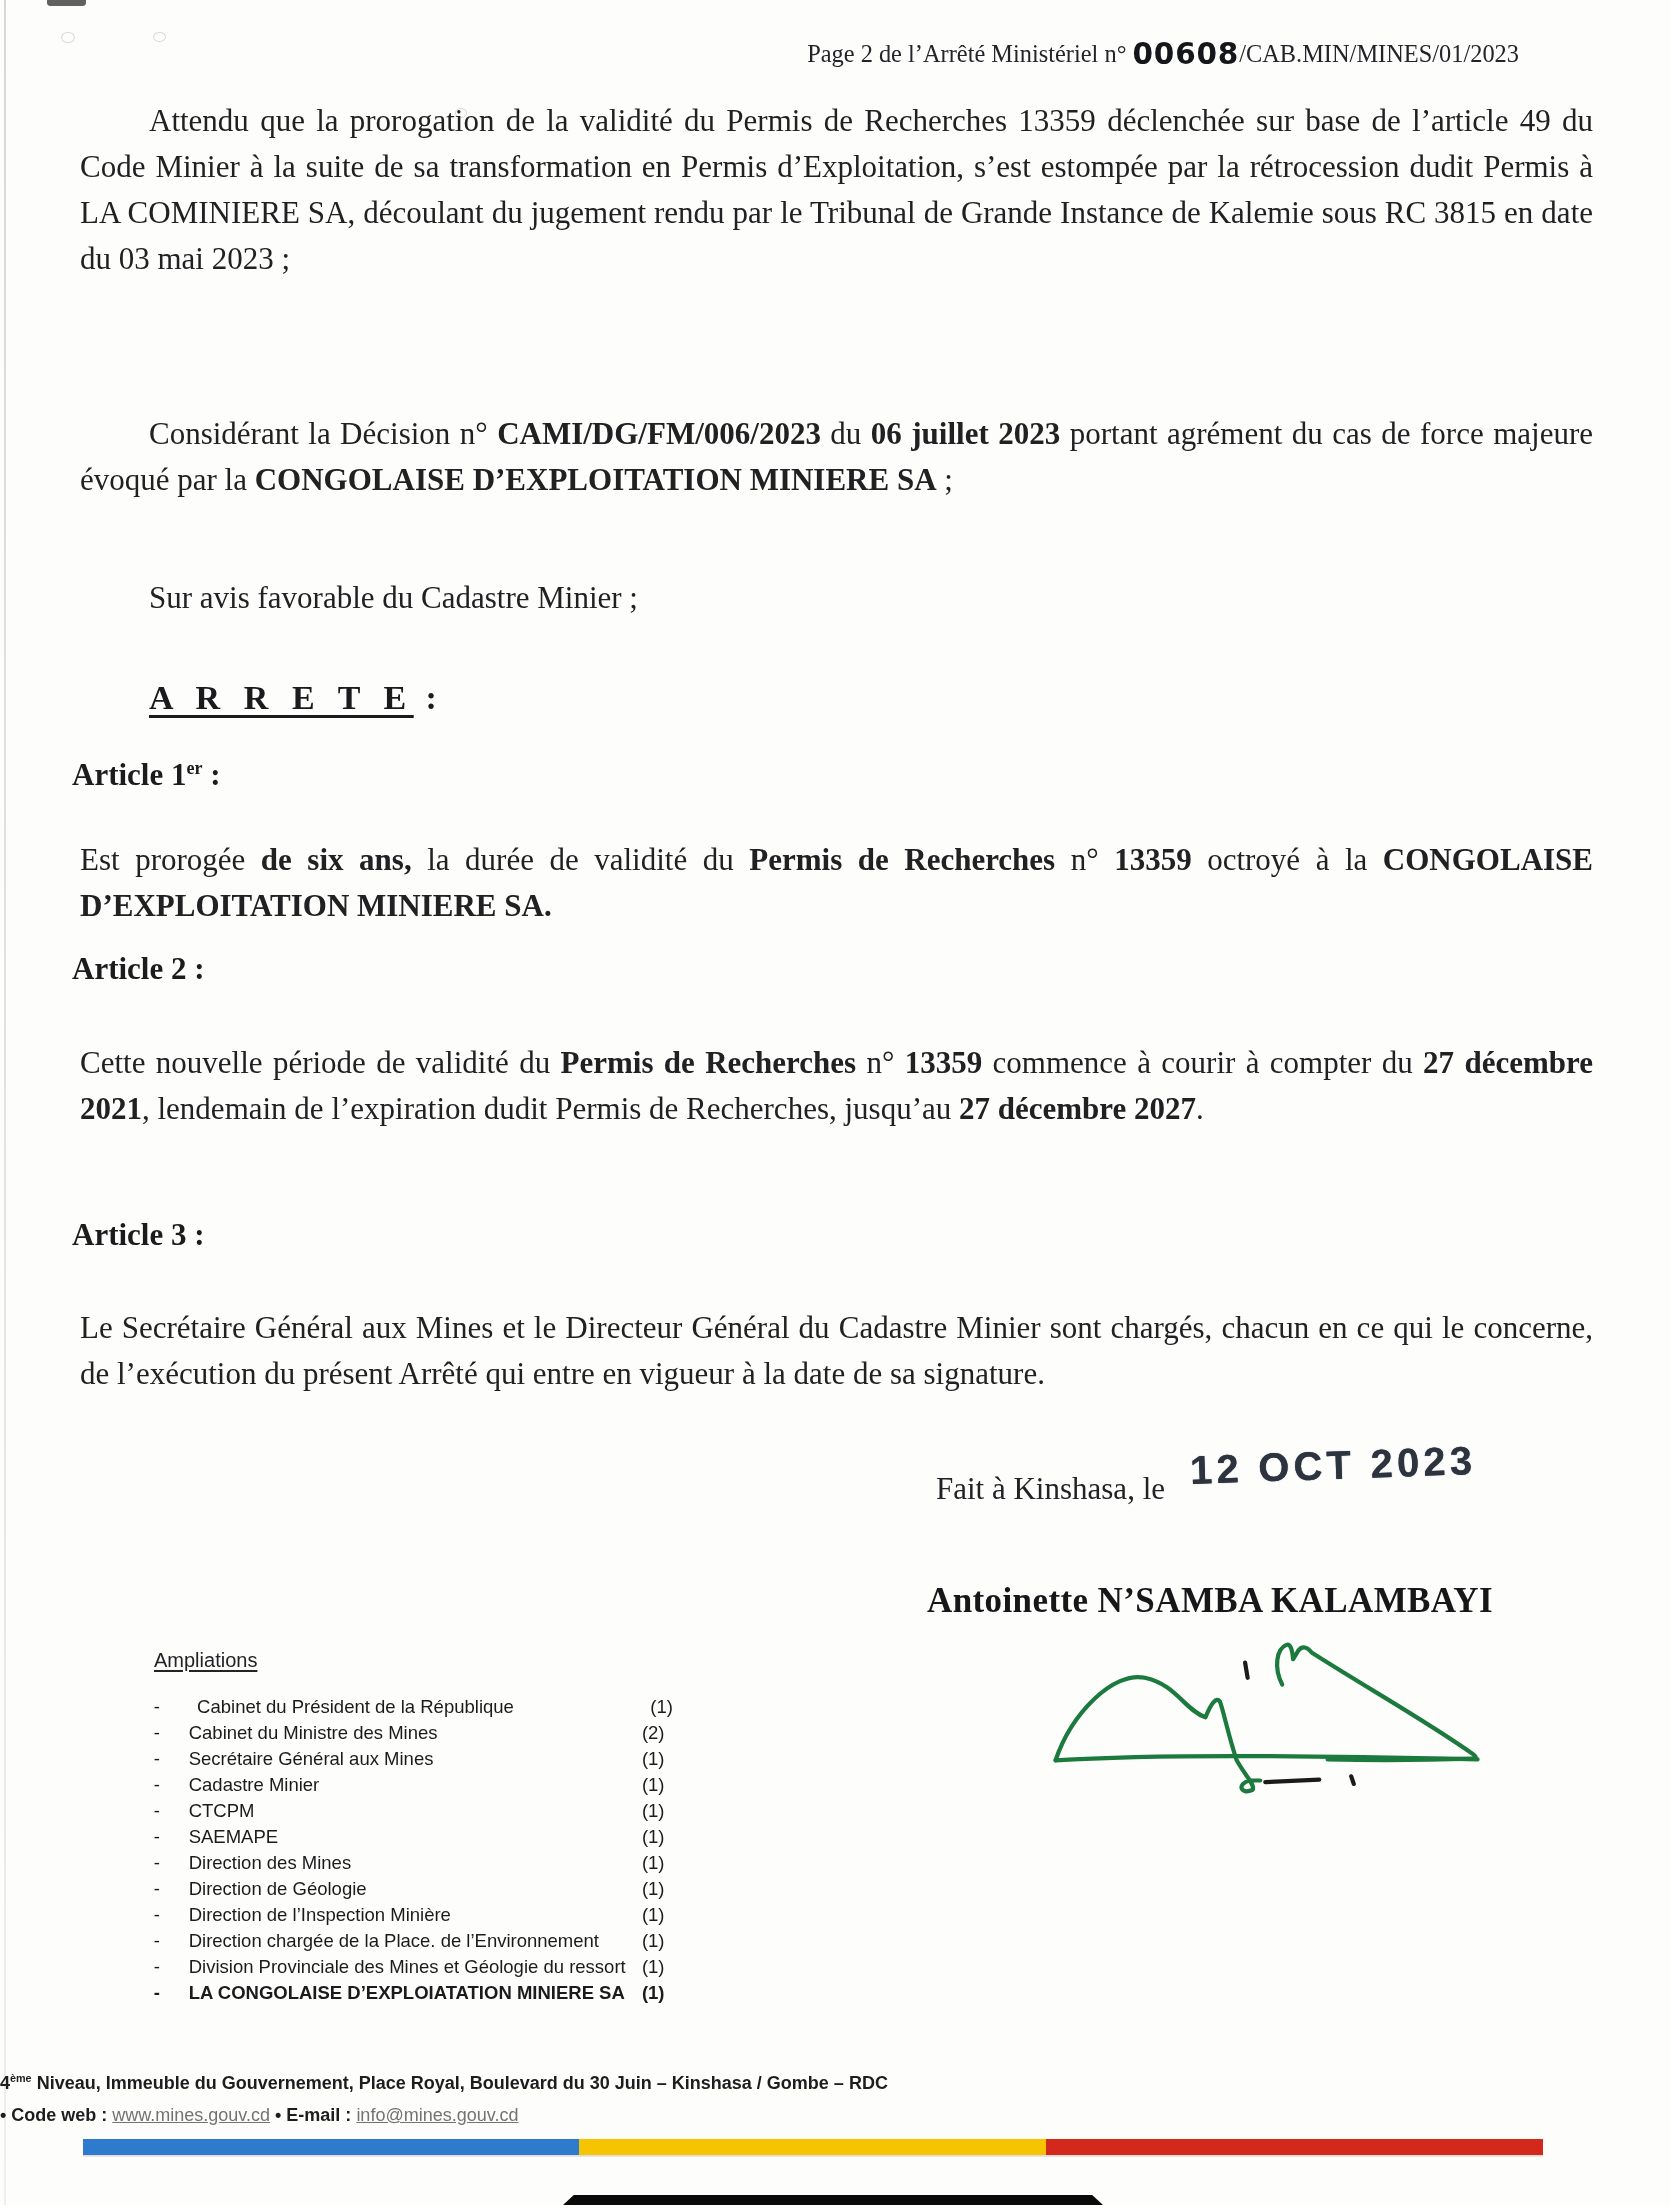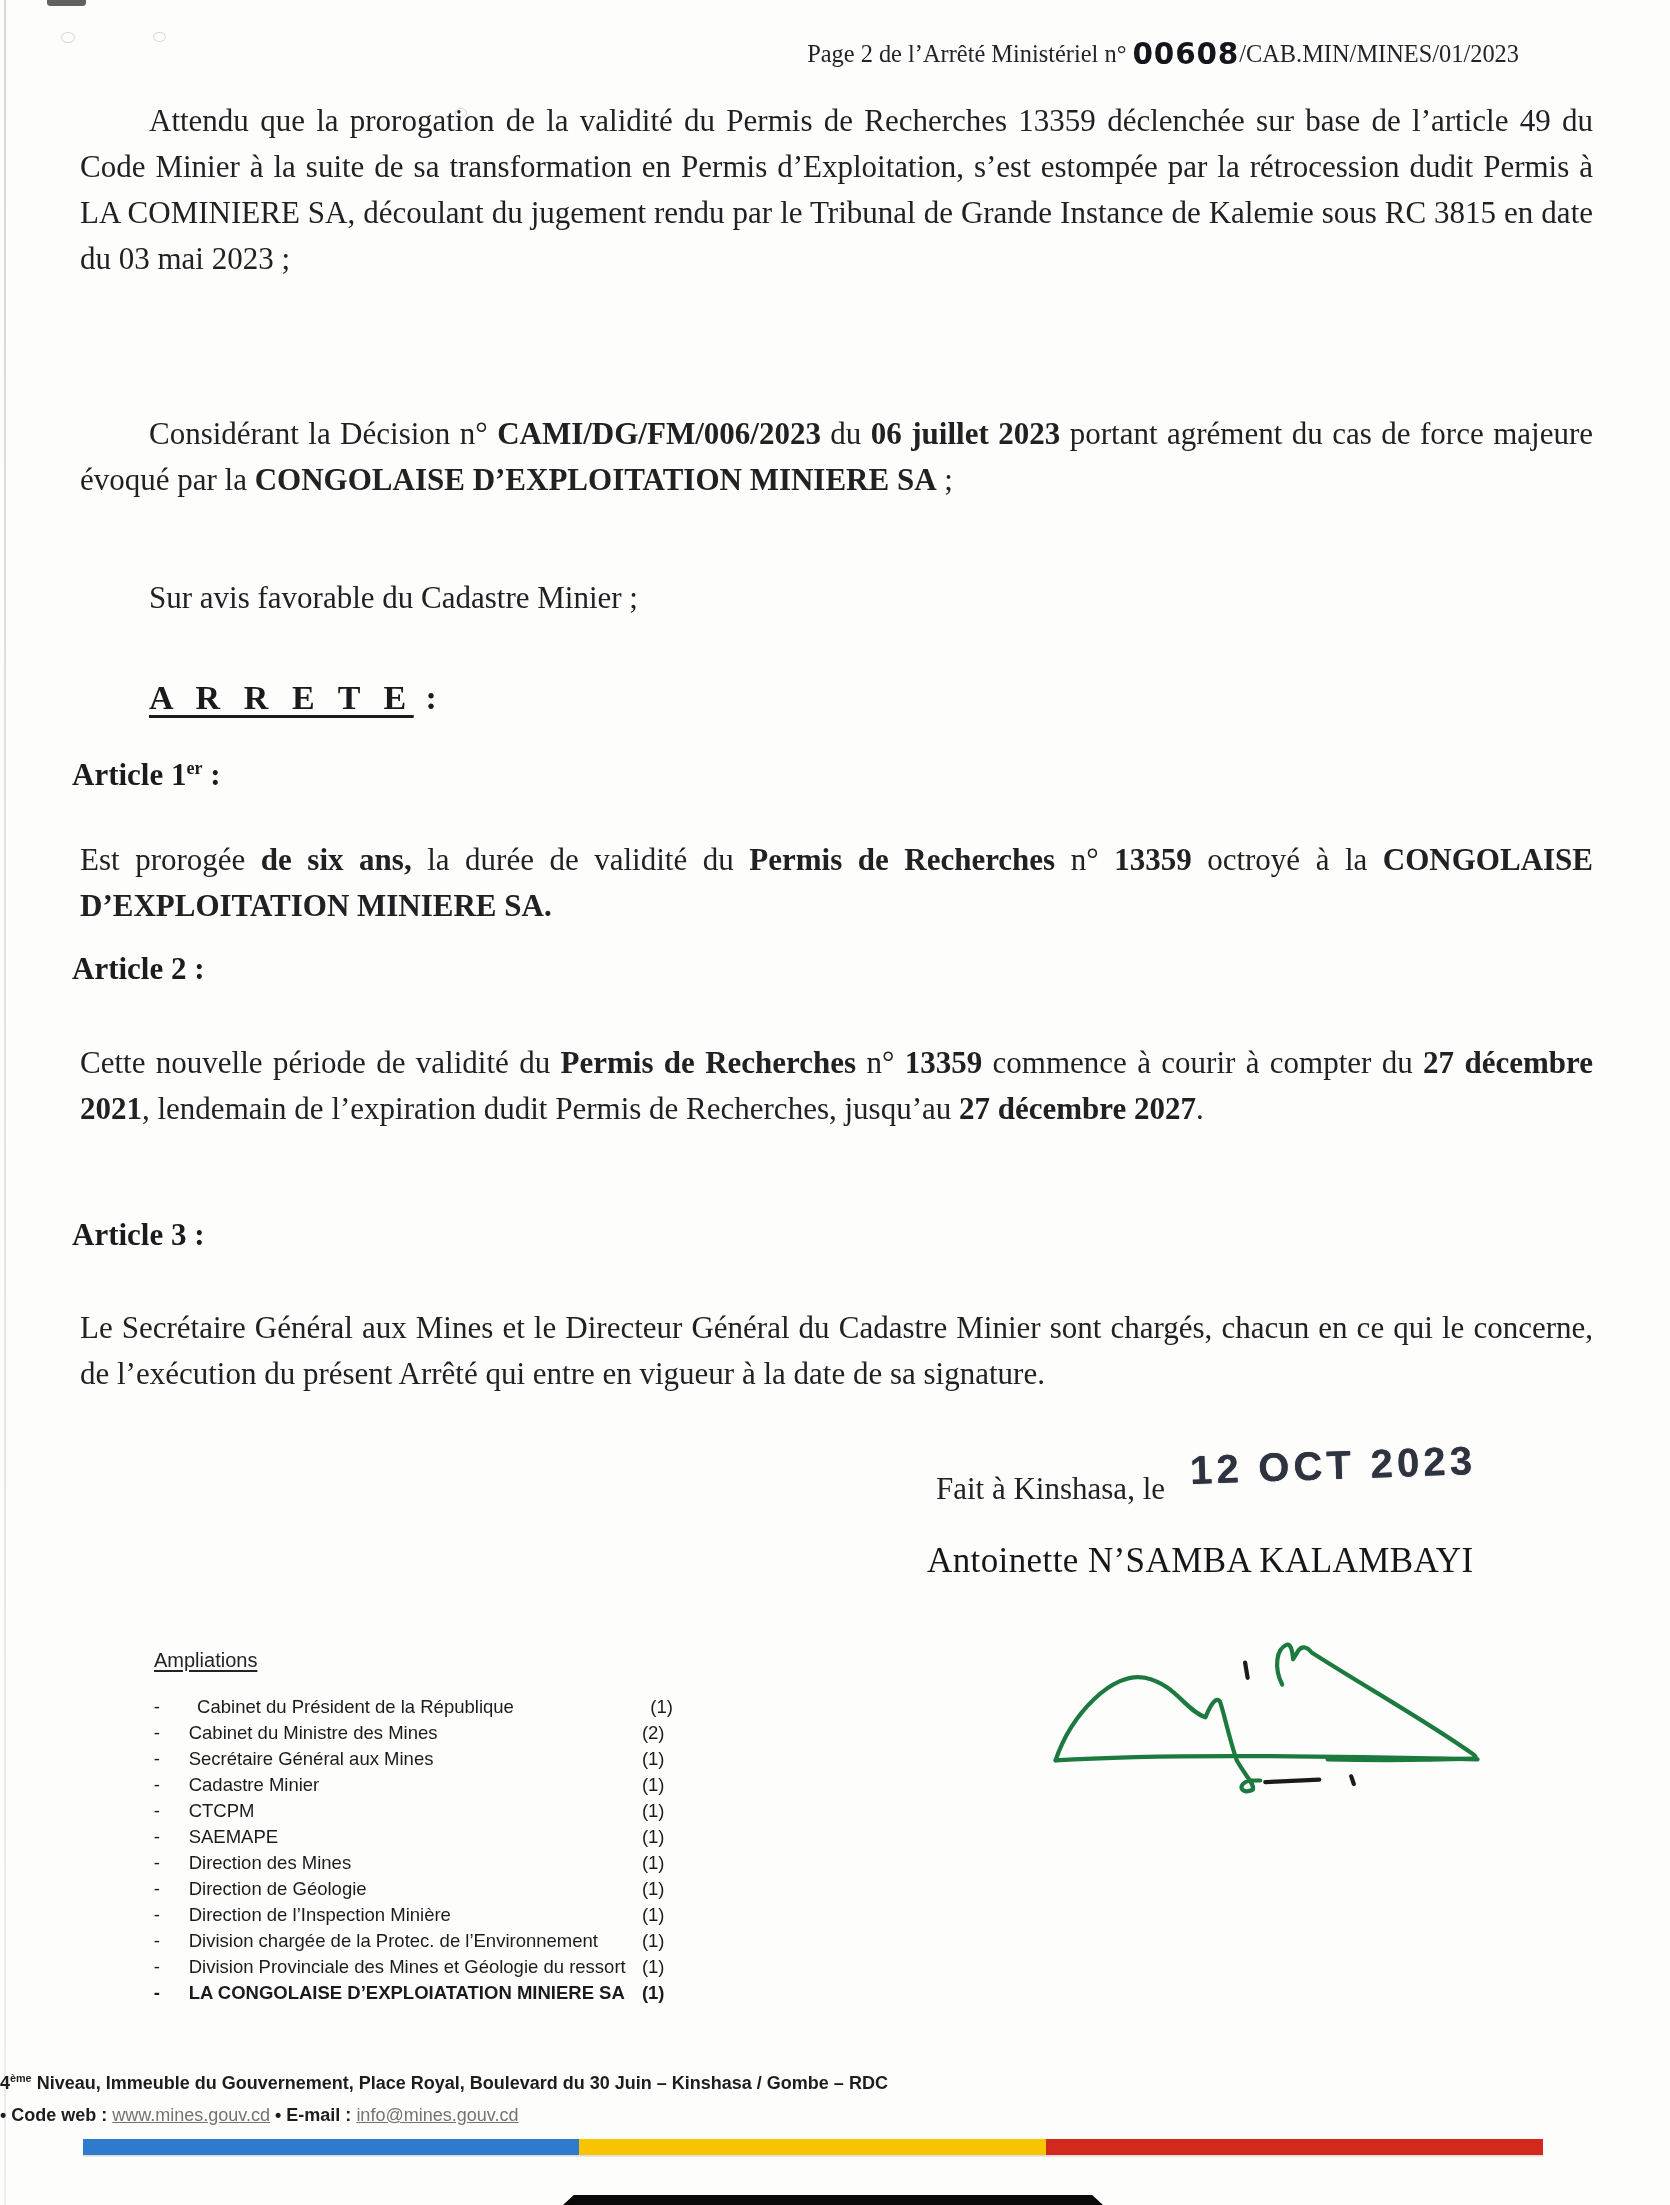--- a/index.html
+++ b/index.html
@@ -23,21 +23,21 @@
   .art-head sup{font-size:58%;vertical-align:super;}
   .arrete{position:absolute;left:149px;top:679px;font-size:34px;font-weight:700;
           letter-spacing:7.6px;color:#1b1b1e;}
   .arrete .u{text-decoration:underline;text-decoration-thickness:2.5px;text-underline-offset:5.9px;}
   .arrete .colon{margin-left:11.8px;letter-spacing:0;}
   
   .fait{position:absolute;left:936px;top:1471px;font-size:31px;color:#232327;}
   .stamp-date{position:absolute;left:1190px;top:1443px;font-family:"Liberation Sans",sans-serif;
               font-weight:700;font-size:40px;letter-spacing:4.2px;color:#2e3340;
               transform:rotate(-2deg);text-shadow:0 0 0.8px #2e3340;white-space:nowrap;}
-  .signer{position:absolute;left:927px;top:1541px;font-size:35px;font-weight:400;
+  .signer{position:absolute;left:927px;top:1581px;font-size:35px;font-weight:700;
           letter-spacing:0.4px;color:#17171a;white-space:nowrap;}
   .sig-svg{position:absolute;left:1048px;top:1632px;}
   
   .amp-title{position:absolute;left:154px;top:1649px;font-family:"Liberation Sans",sans-serif;
              font-size:20px;color:#232327;text-decoration:underline;text-underline-offset:2.5px;}
   .amp-list{position:absolute;left:152px;top:1694px;width:540px;
             font-family:"Liberation Sans",sans-serif;font-size:18.5px;color:#1b1b1d;}
   .amp-row{display:flex;line-height:26px;}
   .amp-row:first-child .amp-label{padding-left:8.4px;}
   .amp-dash{width:35px;padding-left:1.7px;}
@@ -158,21 +158,21 @@
         <span class="amp-label">Direction de Géologie</span>
         <span class="amp-count">(1)</span>
       </div>
       <div class="amp-row">
         <span class="amp-dash">-</span>
         <span class="amp-label">Direction de l’Inspection Minière</span>
         <span class="amp-count">(1)</span>
       </div>
       <div class="amp-row">
         <span class="amp-dash">-</span>
-        <span class="amp-label">Division chargée de la Protec. de l’Environnement</span>
+        <span class="amp-label">Direction chargée de la Place. de l’Environnement</span>
         <span class="amp-count">(1)</span>
       </div>
       <div class="amp-row">
         <span class="amp-dash">-</span>
         <span class="amp-label">Division Provinciale des Mines et Géologie du ressort</span>
         <span class="amp-count">(1)</span>
       </div>
       <div class="amp-row amp-bold">
         <span class="amp-dash">-</span>
         <span class="amp-label">LA CONGOLAISE D’EXPLOIATATION MINIERE SA</span>

